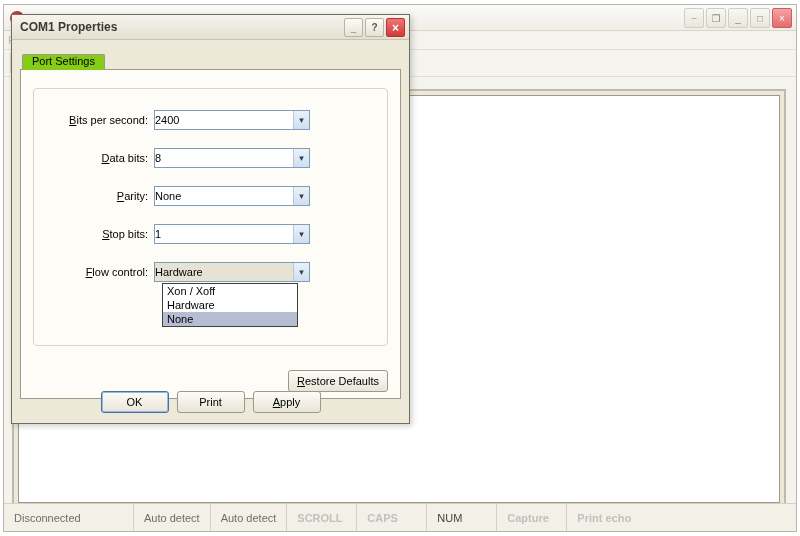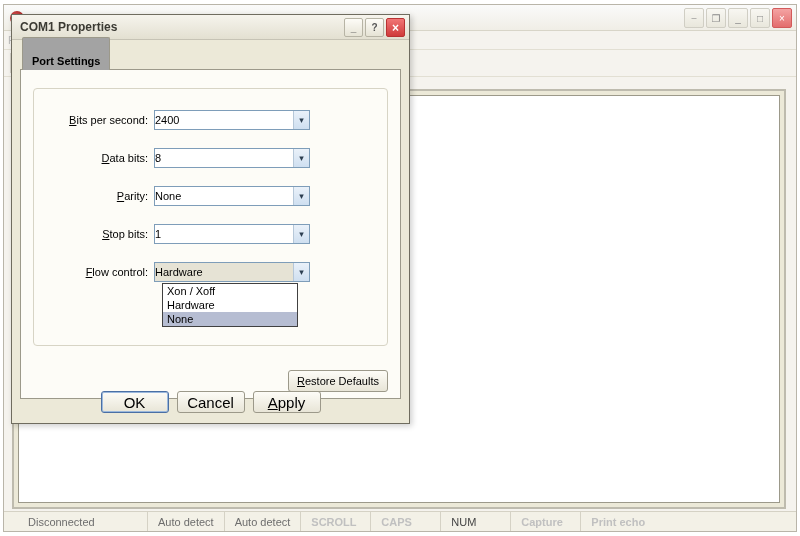--- a/index.html
+++ b/index.html
@@ -85,25 +85,25 @@
   .terminal-inner {
     position: absolute;
     left: 4px; top: 4px; right: 4px; bottom: 4px;
     background: #fff;
     border: 1px solid #9c998a;
   }
   .statusbar {
     position: absolute;
     left: 0; bottom: 0;
     width: 100%;
-    height: 20px;
+    height: 28px;
     border-top: 1px solid #d5d2c5;
     background: #f3f1e7;
     display: flex; align-items: center;
-    font-size: 11px; color: #6d6d6d; padding-left: 14px;
+    font-size: 11px; color: #6d6d6d;
   }
   .status-cell {
     border-right: 1px solid #d5d2c5;
     padding: 0 10px;
     height: 100%;
     display:flex; align-items:center;
     min-width: 70px;
   }
   .status-cell.dim { color:#c0c0c0;font-weight:bold; }
 
@@ -147,27 +147,26 @@
     font-weight:bold;
   }
   .tab-strip {
     margin: 8px 8px 0 10px;
     height: 22px;
     display:flex; align-items:flex-end;
   }
   .tab {
     border: 1px solid #9c998a;
     border-bottom: none;
-    background: #a3a3a3;
-    padding: 17px 9px 3px 9px;
+    background: #84cc16;
+    padding: 0 9px 3px 9px;
     font-size: 11px;
     border-radius: 2px 2px 0 0;
     position: relative;
     z-index: 2;
-    font-weight: bold;
   }
   .tab-panel {
     margin: 0 8px 0 8px;
     border: 1px solid #9c998a;
     background: #fdfcf7;
     height: 330px;
     position: relative;
     margin-top: -1px;
   }
   .groupbox {
@@ -236,21 +235,21 @@
   .action-row {
     position: absolute;
     left: 0; right: 0; bottom: 10px;
     display: flex; justify-content: center; gap: 8px;
   }
   .act-btn {
     width: 68px; height: 22px;
     border: 1px solid #9c998a;
     background: linear-gradient(#fdfcf7,#e8e5d7);
     border-radius: 3px;
-    font-size: 15px;
+    font-size: 11px;
     display:flex;align-items:center;justify-content:center;
   }
   .act-btn.default {
     border: 1px solid #4a6fa4;
     box-shadow: 0 0 0 1px #9bb8dc inset;
   }
 </style>
 </head>
 <body>
 
@@ -362,16 +361,16 @@
 
     </div>
 
     <div class="restore-btn">
       <span><u>R</u>estore Defaults</span>
     </div>
   </div>
 
   <div class="action-row">
     <div class="act-btn default">OK</div>
-    <div class="act-btn">Cancel</div>
+    <div class="act-btn">Print</div>
     <div class="act-btn"><u>A</u>pply</div>
   </div>
 </div>
 
 </body></html>

